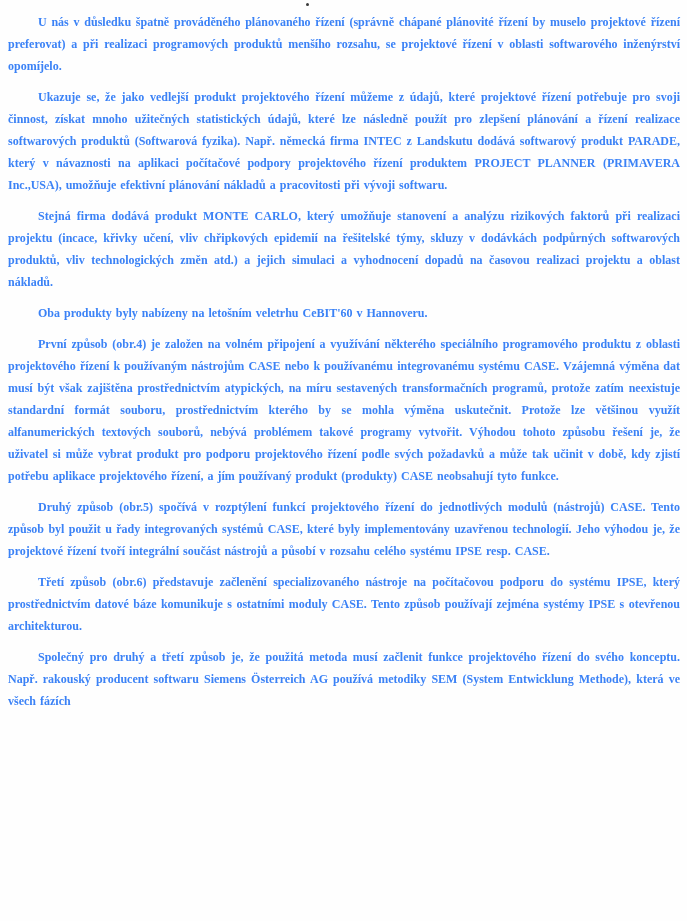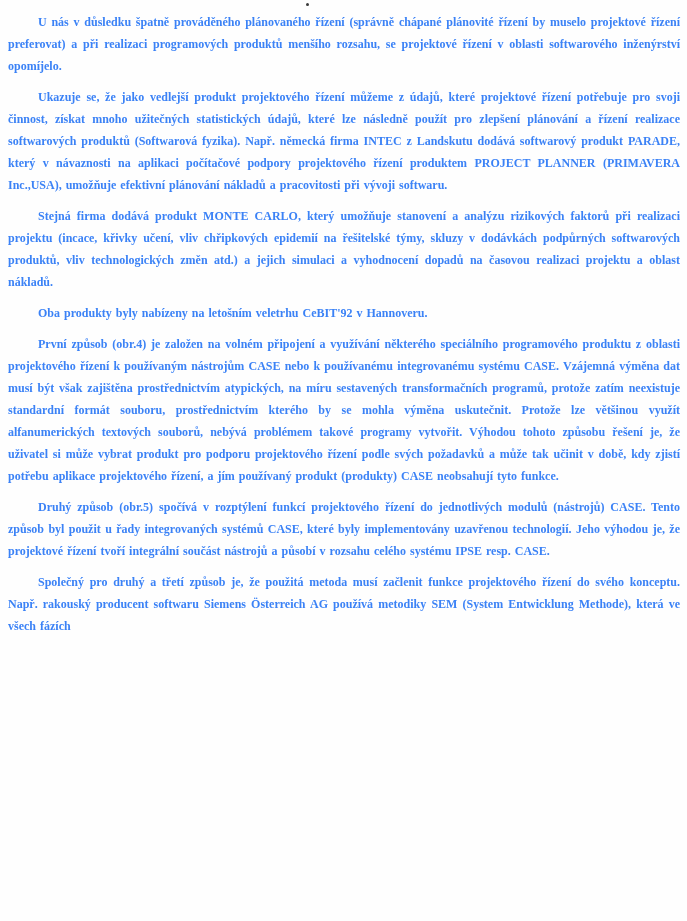--- a/index.html
+++ b/index.html
@@ -38,17 +38,18 @@
   }
 </style>
 </head>
 <body>
 
 <div class="page">
   <span class="artifact-dot"></span>
   <p class="para">U nás v důsledku špatně prováděného plánovaného řízení (správně chápané plánovité řízení by muselo projektové řízení preferovat) a při realizaci programových produktů menšího rozsahu, se projektové řízení v oblasti softwarového inženýrství opomíjelo.</p>
   <p class="para">Ukazuje se, že jako vedlejší produkt projektového řízení můžeme z údajů, které projektové řízení potřebuje pro svoji činnost, získat mnoho užitečných statistických údajů, které lze následně použít pro zlepšení plánování a řízení realizace softwarových produktů (Softwarová fyzika). Např. německá firma INTEC z Landskutu dodává softwarový produkt PARADE, který v návaznosti na aplikaci počítačové podpory projektového řízení produktem PROJECT PLANNER (PRIMAVERA Inc.,USA), umožňuje efektivní plánování nákladů a pracovitosti při vývoji softwaru.</p>
   <p class="para">Stejná firma dodává produkt MONTE CARLO, který umožňuje stanovení a analýzu rizikových faktorů při realizaci projektu (incace, křivky učení, vliv chřipkových epidemií na řešitelské týmy, skluzy v dodávkách podpůrných softwarových produktů, vliv technologických změn atd.) a jejich simulaci a vyhodnocení dopadů na časovou realizaci projektu a oblast nákladů.</p>
-  <p class="para">Oba produkty byly nabízeny na letošním veletrhu CeBIT'92 v Hannoveru.</p>
+  <p class="para">Oba produkty byly nabízeny na letošním veletrhu CeBIT'60 v Hannoveru.</p>
   <p class="para">První způsob (obr.4) je založen na volném připojení a využívání některého speciálního programového produktu z oblasti projektového řízení k používaným nástrojům CASE nebo k používanému integrovanému systému CASE. Vzájemná výměna dat musí být však zajištěna prostřednictvím atypických, na míru sestavených transformačních programů, protože zatím neexistuje standardní formát souboru, prostřednictvím kterého by se mohla výměna uskutečnit. Protože lze většinou využít alfanumerických textových souborů, nebývá problémem takové programy vytvořit. Výhodou tohoto způsobu řešení je, že uživatel si může vybrat produkt pro podporu projektového řízení podle svých požadavků a může tak učinit v době, kdy zjistí potřebu aplikace projektového řízení, a jím používaný produkt (produkty) CASE neobsahují tyto funkce.</p>
   <p class="para">Druhý způsob (obr.5) spočívá v rozptýlení funkcí projektového řízení do jednotlivých modulů (nástrojů) CASE. Tento způsob byl použit u řady integrovaných systémů CASE, které byly implementovány uzavřenou technologií. Jeho výhodou je, že projektové řízení tvoří integrální součást nástrojů a působí v rozsahu celého systému IPSE resp. CASE.</p>
+  <p class="para">Třetí způsob (obr.6) představuje začlenění specializovaného nástroje na počítačovou podporu do systému IPSE, který prostřednictvím datové báze komunikuje s ostatními moduly CASE. Tento způsob používají zejména systémy IPSE s otevřenou architekturou.</p>
   <p class="para">Společný pro druhý a třetí způsob je, že použitá metoda musí začlenit funkce projektového řízení do svého konceptu. Např. rakouský producent softwaru Siemens Österreich AG používá metodiky SEM (System Entwicklung Methode), která ve všech fázích</p>
 </div>
 
 </body></html>

